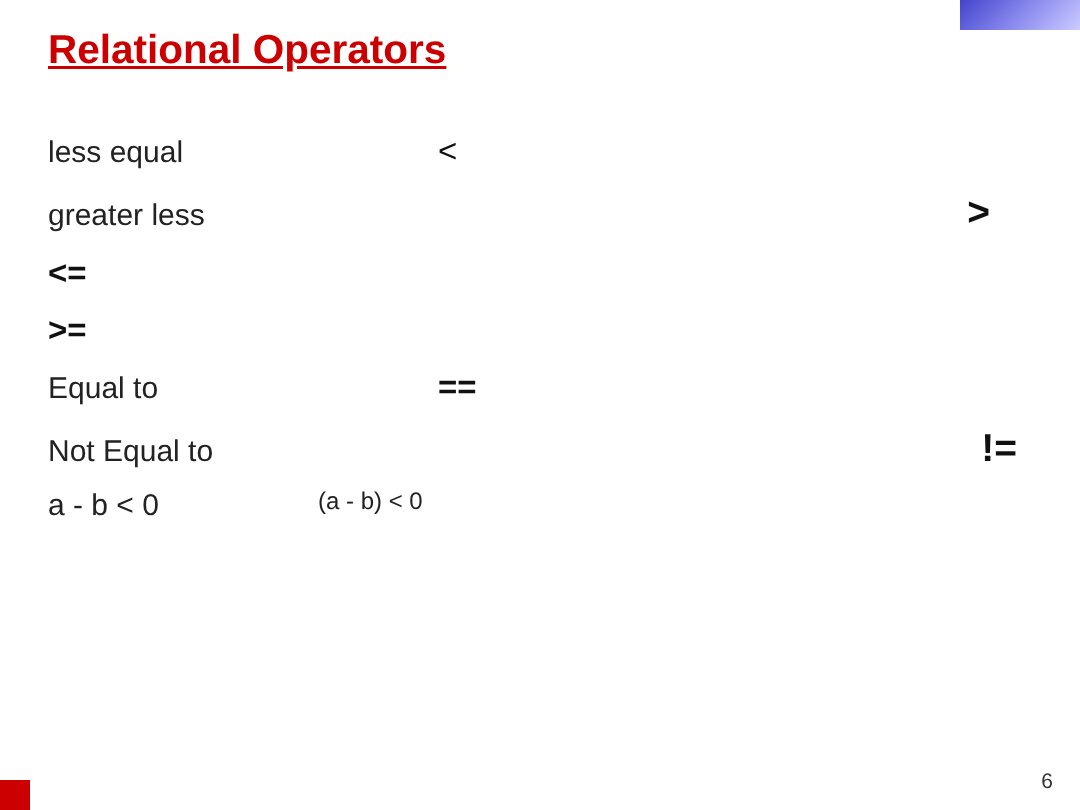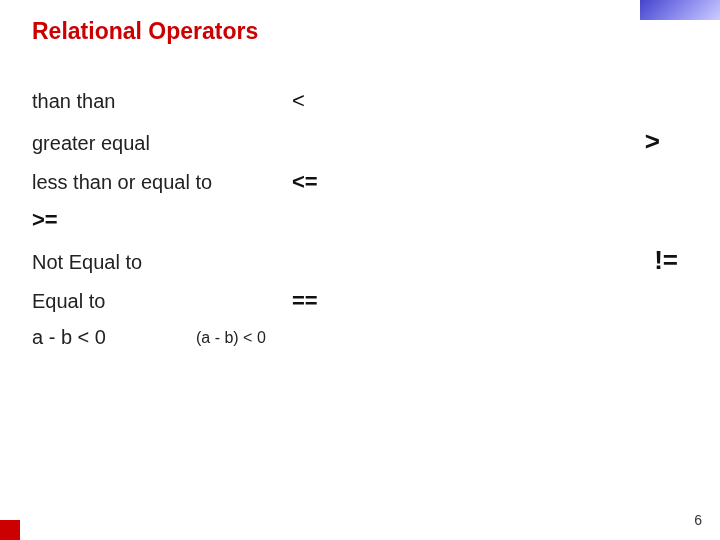--- a/index.html
+++ b/index.html
@@ -28,23 +28,24 @@
       left: 0;
       width: 20px;
       height: 20px;
       background: #cc0000;
     }
 
     .title {
       position: absolute;
       top: 18px;
       left: 32px;
-      font-size: 23px;
+      font-size: 27px;
       font-weight: bold;
       color: #cc0000;
+      text-decoration: underline;
     }
 
     .content {
       position: absolute;
       top: 88px;
       left: 32px;
       right: 32px;
     }
 
     .row {
@@ -75,25 +76,25 @@
       font-size: 26px;
       font-weight: bold;
     }
 
     .operator-normal {
       font-size: 22px;
     }
 
     .equivalent-row {
       display: flex;
-      align-items: center;
+      align-items: flex-start;
       margin-bottom: 0;
       font-size: 20px;
       color: #222222;
-      gap: 44px;
+      gap: 60px;
     }
 
     .equivalent-row .part1 {
       min-width: 120px;
     }
     .equivalent-row .part2 {
       min-width: 160px;
     }
     .equivalent-row .part3 {
       font-size: 16px;
@@ -121,48 +122,47 @@
 <body>
 
 <div class="corner-decoration-top-right"></div>
 <div class="corner-decoration-bottom-left"></div>
 
 <h1 class="title">Relational Operators</h1>
 
 <div class="content">
 
   <div class="row">
-    <span class="label">than than</span>
+    <span class="label">less equal</span>
     <span class="operator operator-normal">&lt;</span>
   </div>
 
   <div class="row row-greater-than" style="display:flex;">
-    <span class="label">greater equal</span>
+    <span class="label">greater less</span>
     <span style="flex:1;"></span>
     <span class="operator big-op" style="padding-right:28px;">&gt;</span>
   </div>
 
   <div class="row">
-    <span class="label">less than or equal to</span>
     <span class="operator bold-op">&lt;=</span>
   </div>
 
   <div class="row">
     <span class="operator bold-op">&gt;=</span>
   </div>
 
+  <div class="row">
+    <span class="label">Equal to</span>
+    <span class="operator bold-op">==</span>
+  </div>
+
   <div class="row" style="display:flex;">
     <span class="label">Not Equal to</span>
     <span style="flex:1;"></span>
     <span class="operator big-op" style="padding-right:10px;">!=</span>
-  </div>
-
-  <div class="row">
-    <span class="label">Equal to</span>
-    <span class="operator bold-op">==</span>
   </div>
 
   <div class="equivalent-row" style="margin-top:8px;">
     <span class="part1">a - b &lt; 0</span>
     <span class="part3">(a - b) &lt; 0</span>
   </div>
 
 </div>
 
 <div class="page-number">6</div>

